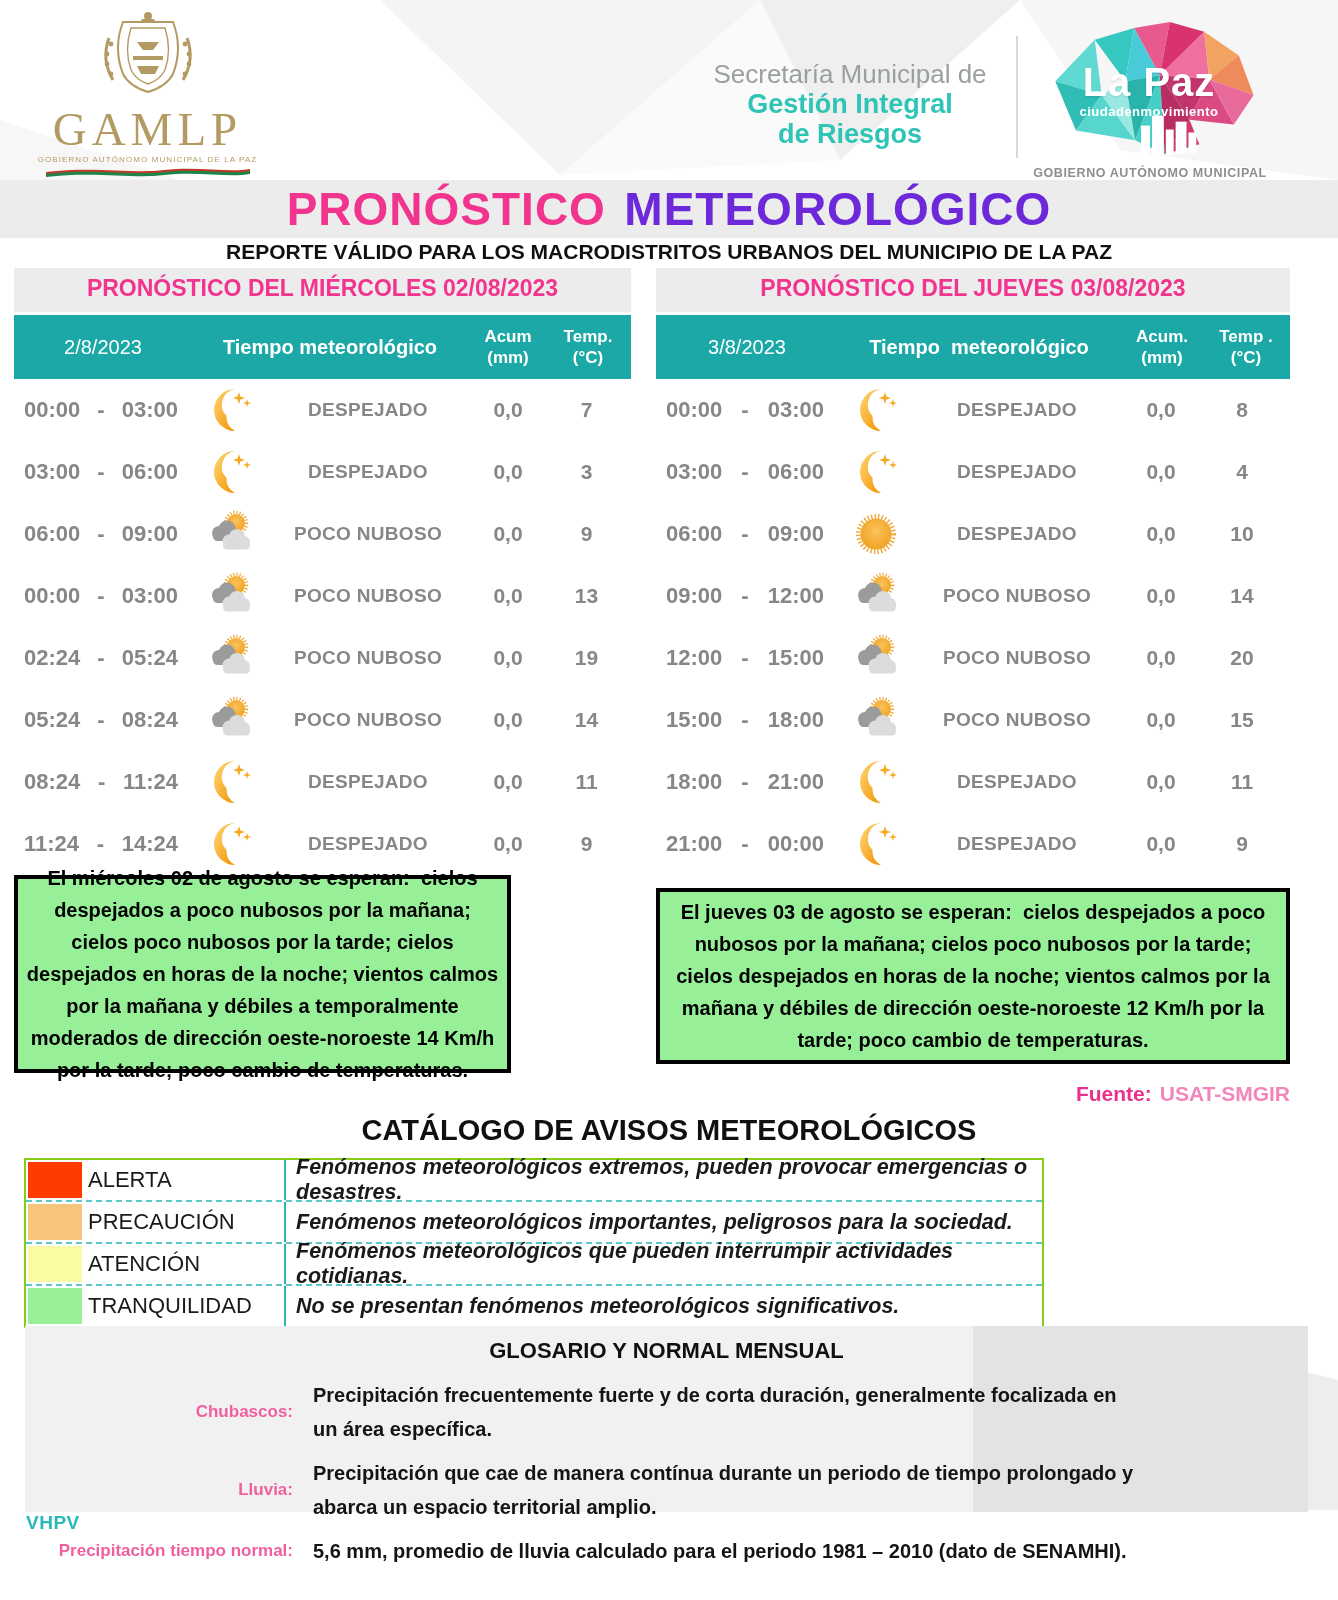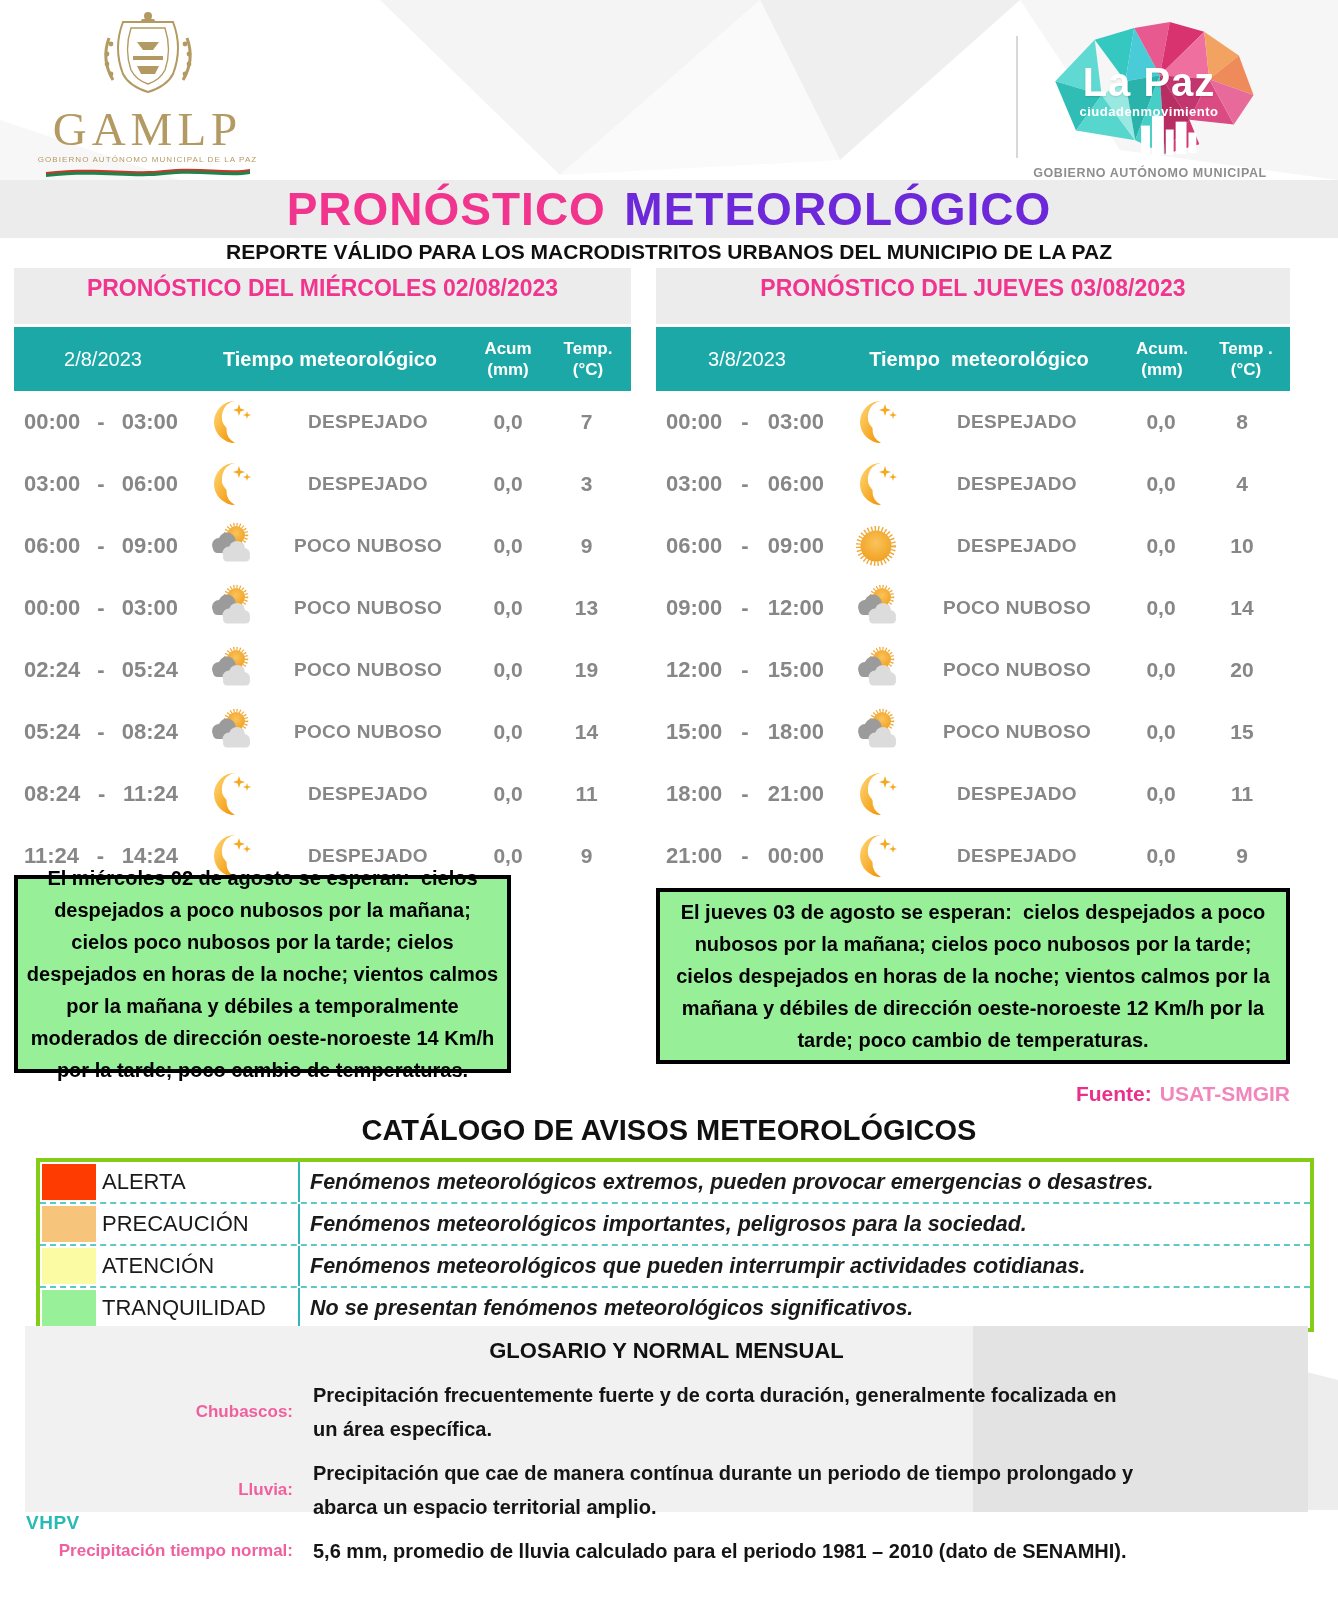--- a/index.html
+++ b/index.html
@@ -29,21 +29,21 @@
   .title-band{left:0;top:180px;width:1338px;height:58px;background:#ececec;text-align:center;}
   .title-band .big{font-size:46px;font-weight:800;letter-spacing:1px;line-height:58px;}
   .t-pink{color:#f1348e;}
   .t-teal{color:#6d28d9;margin-left:14px;}
   .subtitle{left:0;top:240px;width:1338px;text-align:center;font-size:21px;font-weight:bold;color:#101010;}
 
   
   .fc{position:absolute;top:268px;}
   .fc-left{left:14px;width:617px;}
   .fc-right{left:656px;width:634px;}
-  .sec-band{height:56px;background:#ececec;text-align:center;}
+  .sec-band{height:44px;background:#ececec;text-align:center;}
   .sec-band span{font-size:23px;font-weight:bold;color:#f1348e;line-height:40px;}
   .thead{margin-top:3px;height:64px;background:#1ba8a6;display:flex;align-items:center;color:#fff;}
   .thead .c-date{width:178px;text-align:center;font-size:20px;font-weight:normal;}
   .thead .c-weather{width:276px;text-align:center;font-size:20px;font-weight:bold;white-space:pre;}
   .thead .c-two{width:80px;text-align:center;font-size:17px;font-weight:bold;line-height:1.25;}
   .fc-right .thead .c-date{width:182px;}
   .fc-right .thead .c-weather{width:282px;}
   .fc-right .thead .c-two{width:84px;}
   .rows{}
   .frow{height:62px;display:flex;align-items:center;color:#878787;}
@@ -66,21 +66,21 @@
   .adv-right{left:656px;top:888px;width:634px;height:176px;padding:4px 10px;}
   .advisory .adv-text{font-size:20px;font-weight:bold;color:#000;line-height:1.6;white-space:pre-wrap;}
 
   
   .fuente{left:890px;top:1082px;width:400px;text-align:right;font-size:21px;font-weight:bold;}
   .fuente .f-label{color:#e9308c;}
   .fuente .f-value{color:#f285bc;margin-left:8px;}
 
   
   .cat-title{left:0;top:1114px;width:1338px;text-align:center;font-size:29px;font-weight:bold;color:#101010;}
-  .catalog{left:36px;top:1158px;width:1278px;border:4px solid #84cc16;background:#fff;box-sizing:border-box;}
+  .catalog{left:24px;top:1158px;width:1020px;border:2px solid #84cc16;background:#fff;box-sizing:border-box;}
   .crow{display:flex;height:40px;align-items:stretch;}
   .crow + .crow{border-top:2px dashed #5cc9c7;}
   .crow .swatch-cell{width:58px;display:flex;padding:2px 2px;box-sizing:border-box;}
   .crow .swatch{flex:1;}
   .crow .level{width:196px;display:flex;align-items:center;font-size:22px;color:#1a1a1a;padding-left:4px;}
   .crow .cdesc{flex:1;border-left:2px solid #2fb7b5;display:flex;align-items:center;padding-left:10px;
                font-size:21.5px;font-style:italic;font-weight:600;color:#1a1a1a;}
 
   
   .glos-band{left:25px;top:1326px;width:1283px;height:186px;background:#f1f1f1;}
@@ -172,20 +172,25 @@
       </g>
     </svg>
     <div class="acronym">GAMLP</div>
     <div class="caption">GOBIERNO AUTÓNOMO MUNICIPAL DE LA PAZ</div>
     <svg width="208" height="14" viewBox="0 0 208 14">
       <path d="M2 8 C 50 2 90 10 120 6 C 155 2 185 9 206 5 L206 8 C 185 12 155 5 120 9 C 90 13 50 5 2 11 Z" fill="#c0392b"></path>
       <path d="M2 10 C 50 4 90 12 120 8 C 155 4 185 11 206 7 L206 10 C 185 14 155 7 120 11 C 90 15 50 7 2 13 Z" fill="#1e8449"></path>
     </svg>
   </div>
 
+  <div class="layer secretaria">
+    <div class="l1">Secretaría Municipal de</div>
+    <div class="l2">Gestión Integral</div>
+    <div class="l3">de Riesgos</div>
+  </div>
 
   <div class="layer hdr-divider"></div>
 
   <div class="layer lapaz">
     <svg width="218" height="148" viewBox="0 0 220 150">
       <polygon points="15,62 55,20 62,76" fill="#5fd9d2"></polygon>
       <polygon points="55,20 95,8 86,62" fill="#35c8c0"></polygon>
       <polygon points="15,62 62,76 36,112" fill="#2fbdb5"></polygon>
       <polygon points="36,112 62,76 96,122" fill="#57d6ce"></polygon>
       <polygon points="62,76 86,62 96,122" fill="#9ae8e2"></polygon>

